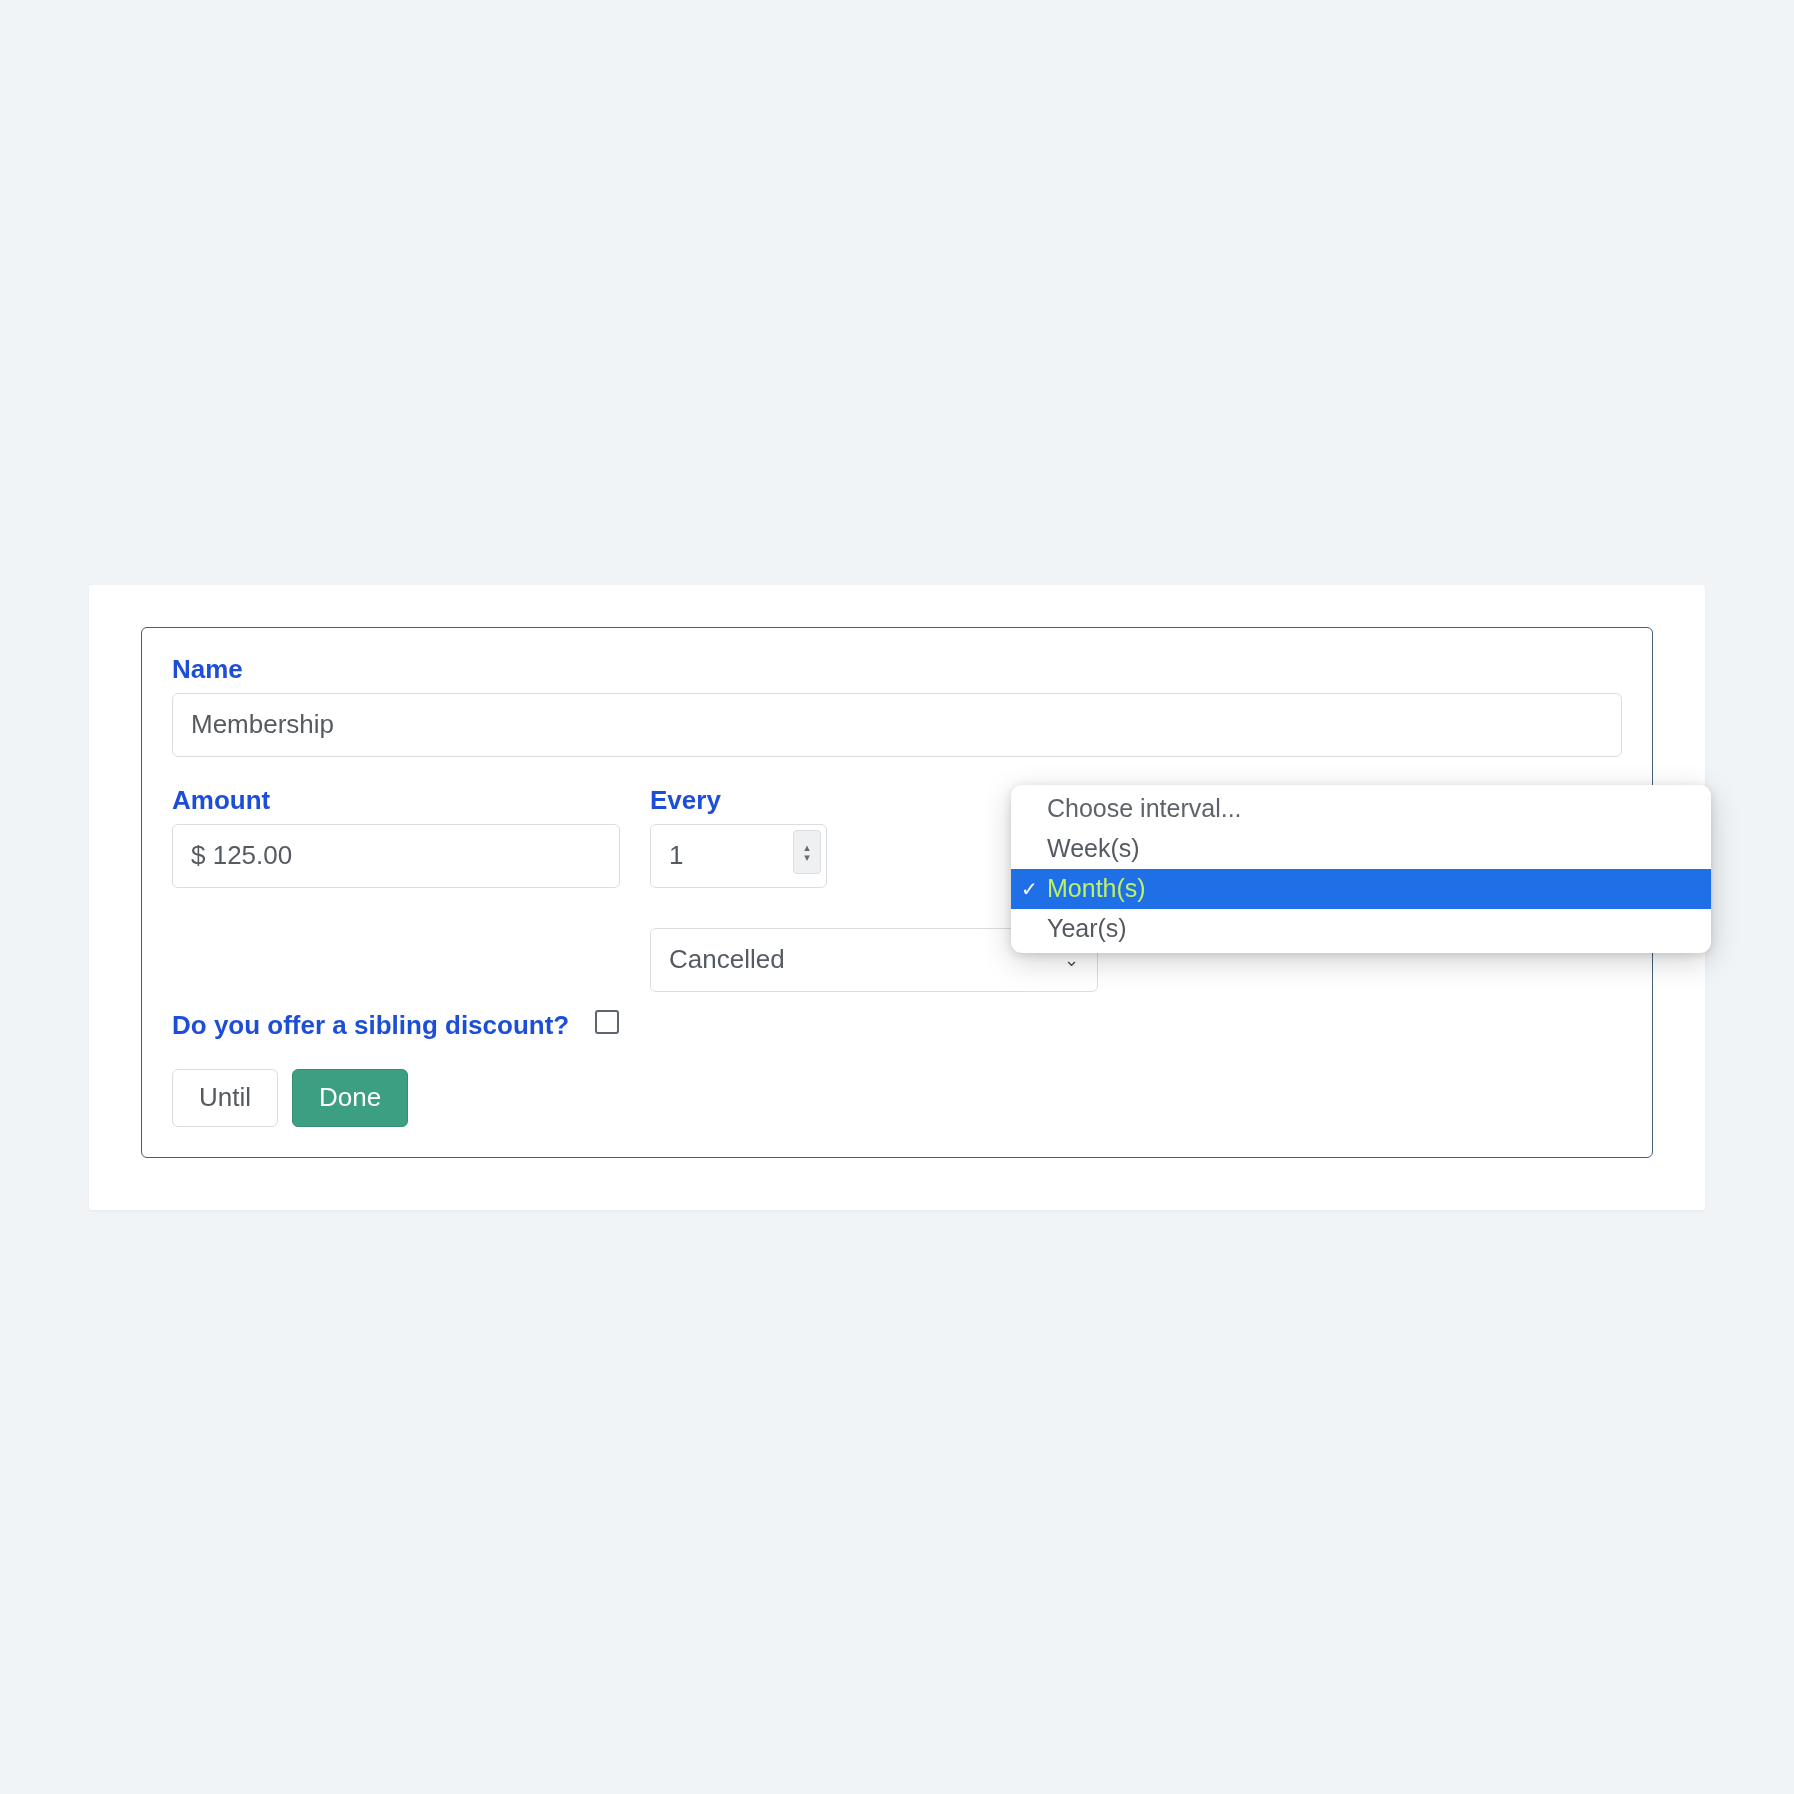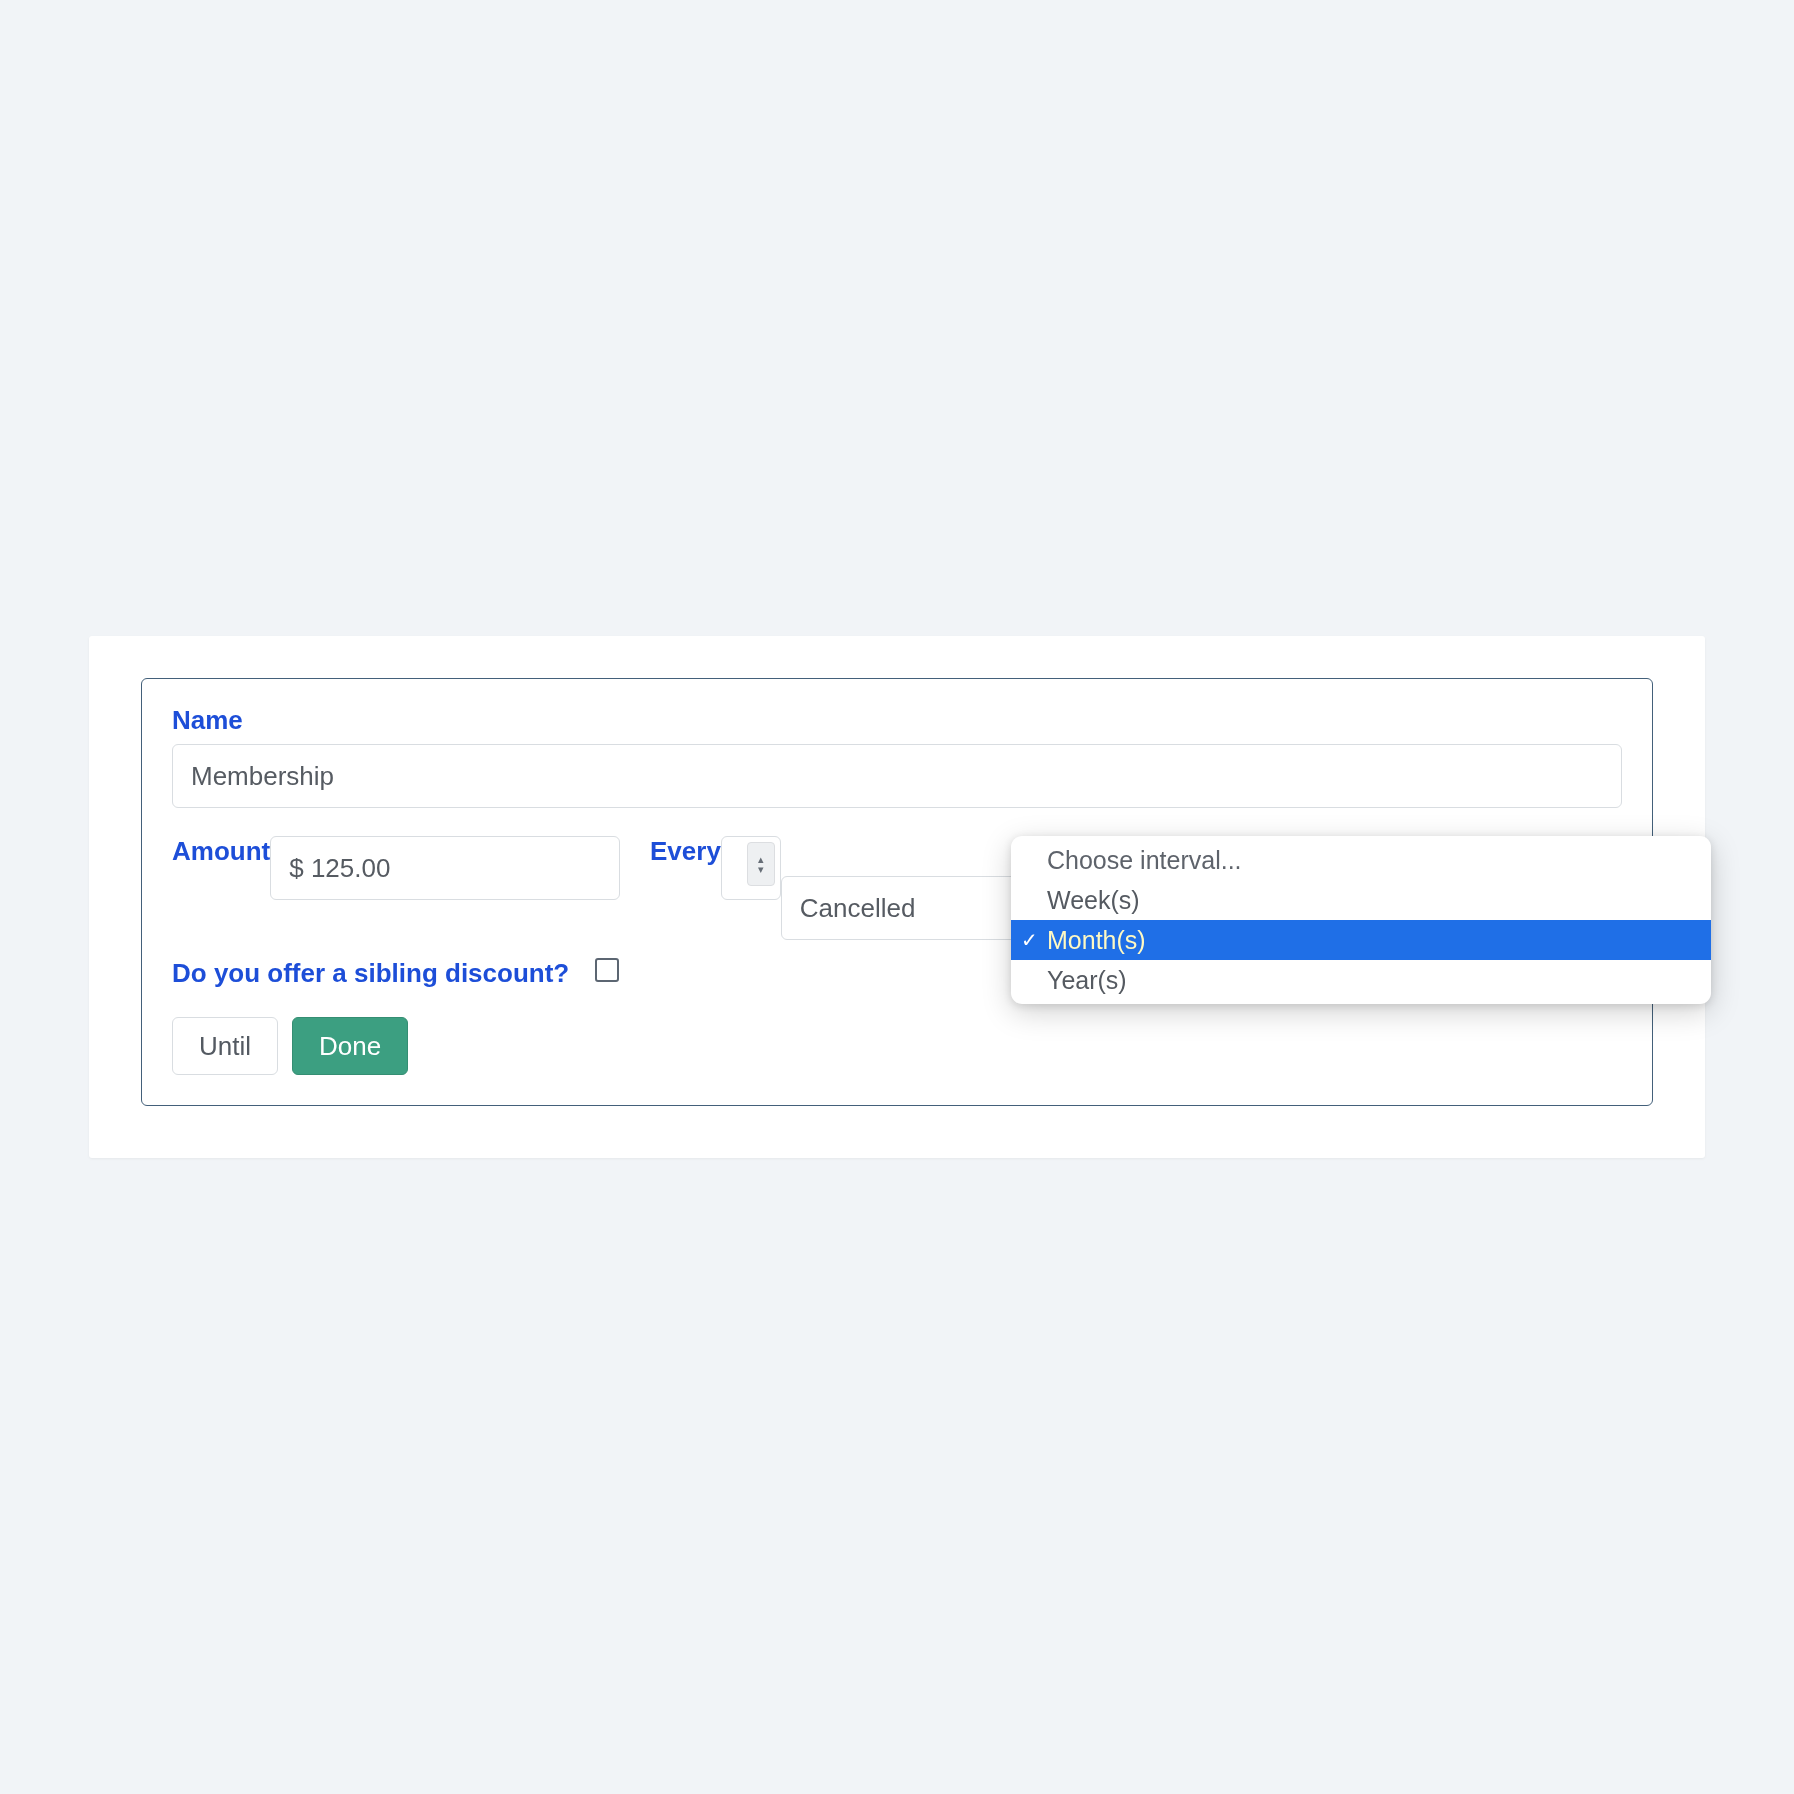--- a/index.html
+++ b/index.html
@@ -37,21 +37,21 @@
     border: 1px solid #d9dde1;
     border-radius: 6px;
     background: #ffffff;
     font-size: 26px;
     color: #565b62;
     padding: 0 18px;
     outline: none;
   }
   .input::placeholder, .amount-input::placeholder { color: #6a6f76; }
   .row { display: flex; gap: 30px; margin-top: 28px; }
-  .col { display: flex; flex-direction: row; }
+  .col { display: flex; flex-direction: column; }
   .col-amount { width: 448px; }
   .col-every  { width: 448px; }
   .col-until  { margin-top: 28px; }
   .number-wrap { position: relative; width: 177px; }
   .number-input { padding-right: 40px; }
   .stepper {
     position: absolute;
     right: 6px; top: 6px;
     width: 28px; height: 44px;
     background: #eef0f2;
@@ -114,21 +114,21 @@
     display: flex; align-items: center;
     padding: 0 16px 0 36px;
     font-size: 25px;
     color: #555a61;
     position: relative;
     cursor: pointer;
   }
   .dropdown-item.placeholder { color: #5e636b; }
   .dropdown-item.selected {
     background: #1f6fe7;
-    color: #fef9c3;
+    color: #bef264;
   }
   .dropdown-item.selected::before {
     content: "✓";
     position: absolute;
     left: 10px;
     font-size: 20px;
     color: #ffffff;
   }
 </style>
 </head>

